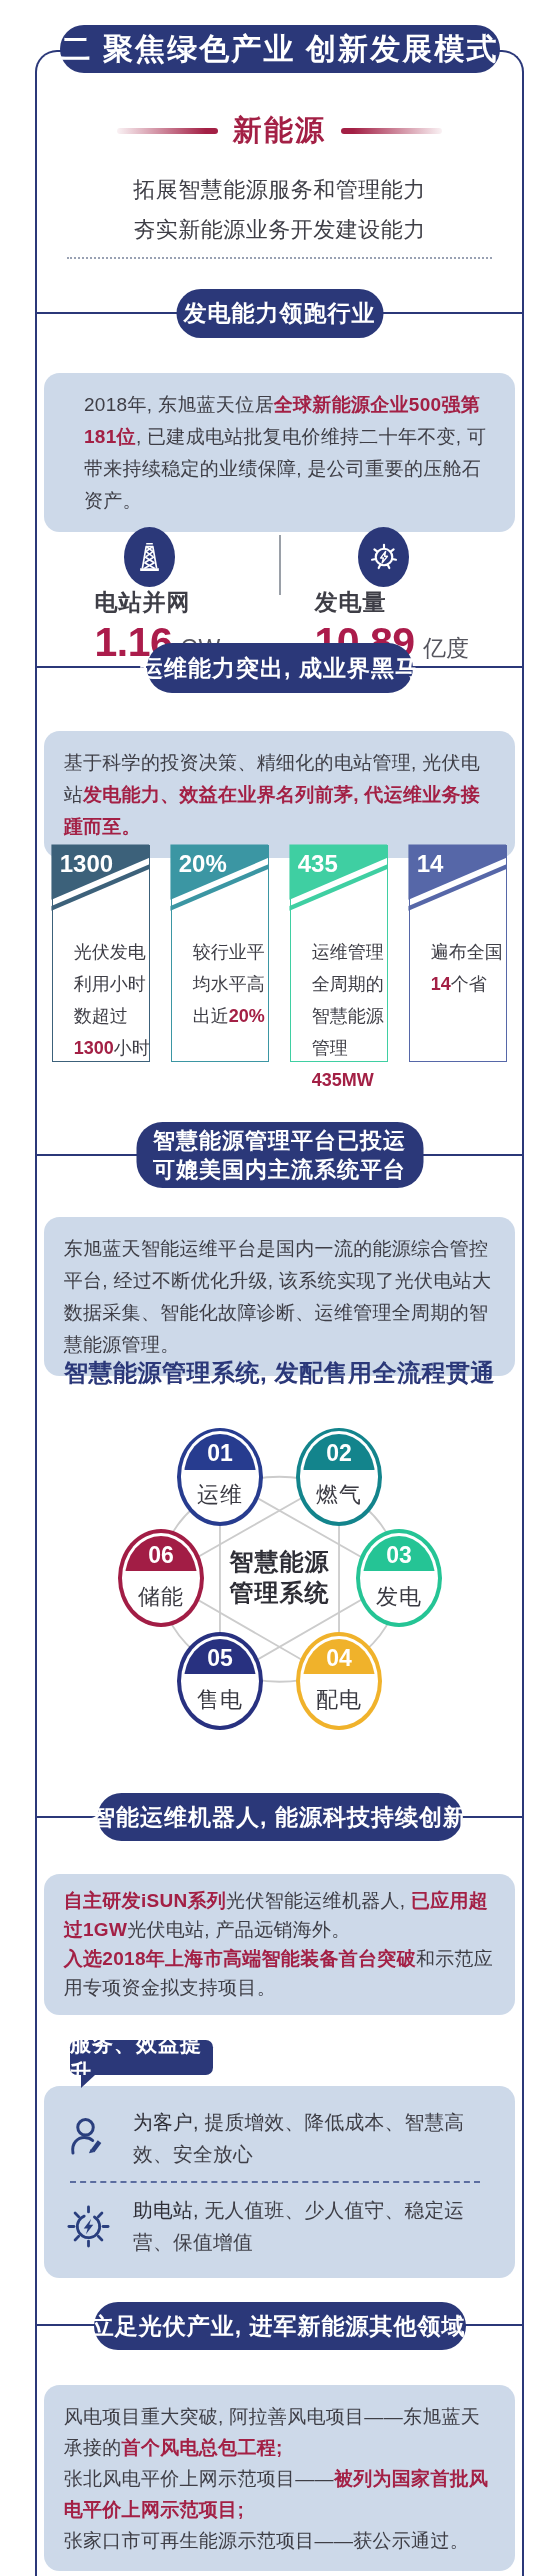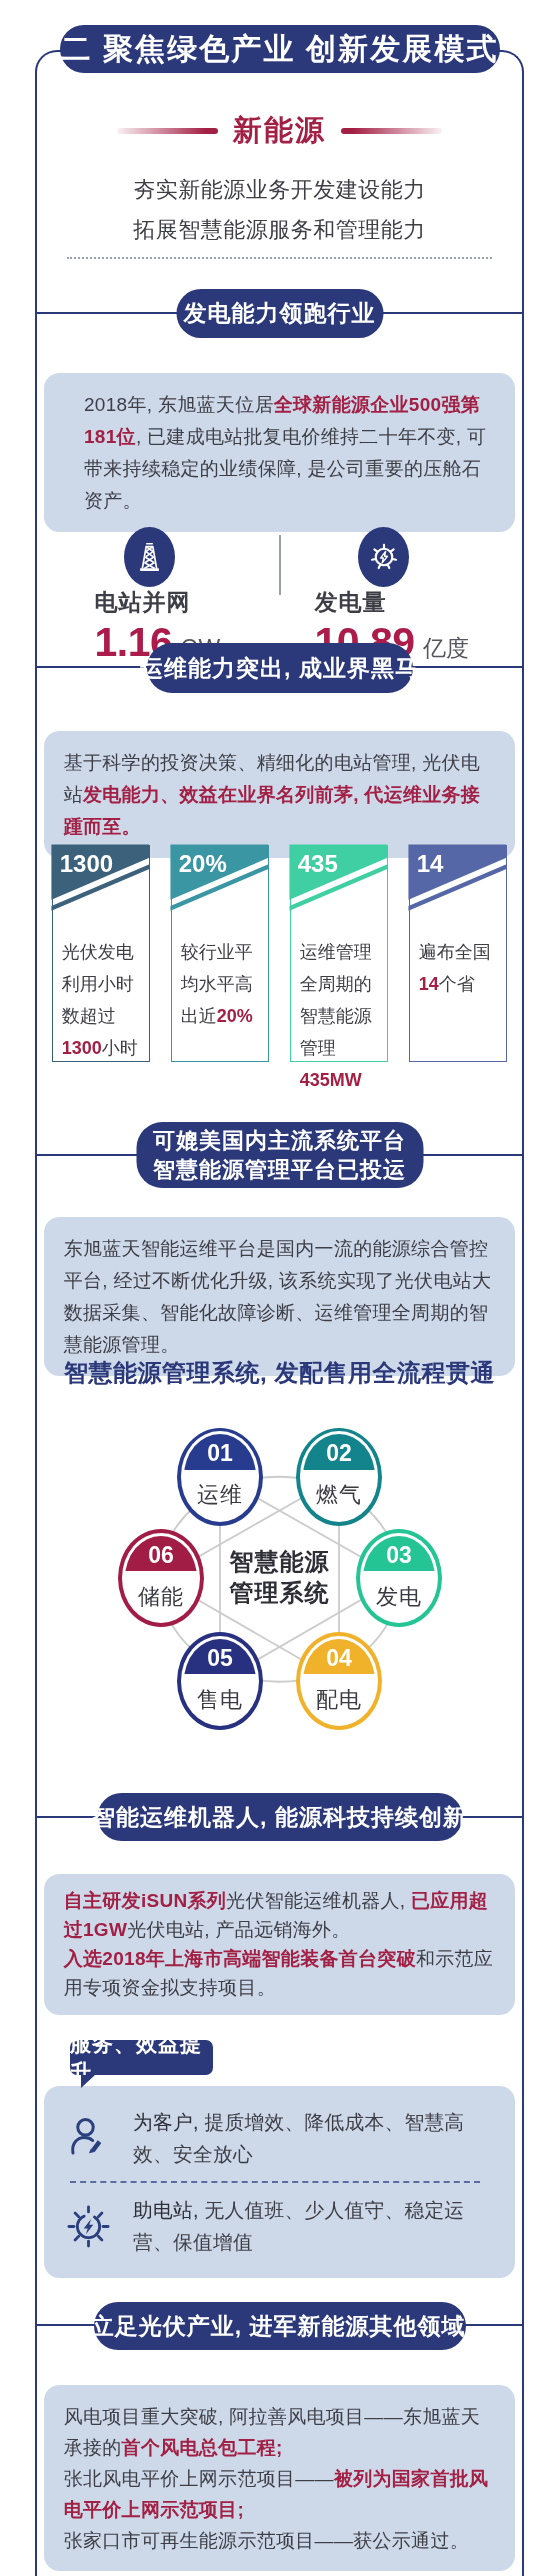--- a/index.html
+++ b/index.html
@@ -56,21 +56,21 @@
   
   .cards{position:absolute;top:845px;left:52px;width:456px;display:flex;gap:21px;z-index:1;}
   .card{position:relative;width:98px;height:217px;background:#ffffff;border:1.6px solid var(--c);
         box-sizing:border-box;}
   .card-head{position:absolute;top:-1.6px;left:-1.6px;width:98px;height:79px;}
   .card-head-main{position:absolute;inset:0;background:var(--c);
         clip-path:polygon(0 0,100% 0,100% 17%,0 70%);}
   .card-head-stripe{position:absolute;inset:0;background:var(--c);
         clip-path:polygon(0 78%,100% 25%,100% 31%,0 84%);}
   .card-num{position:absolute;top:5.2px;left:8.3px;color:#ffffff;font-size:24px;font-weight:bold;}
-  .card-body{position:absolute;top:83px;left:0;width:100%;box-sizing:border-box;
+  .card-body{position:absolute;top:83px;left:12px;width:100%;box-sizing:border-box;
         padding:7.2px 8.8px;font-size:18px;line-height:32px;color:#3e3e46;text-align:left;}
 
   
   .diagram-title{position:absolute;top:1357px;left:0;width:559px;text-align:center;
         font-size:24px;font-weight:bold;color:#2b3879;letter-spacing:0.5px;z-index:1;}
   .diagram{position:absolute;top:1398px;left:0;width:559px;height:347px;z-index:1;}
   .diagram svg.links{position:absolute;left:0;top:0;}
   .node{position:absolute;width:86px;height:98px;border-radius:50%;background:var(--c);}
   .node-in{position:absolute;inset:3.6px;border-radius:50%;background:#ffffff;}
   .node-core{position:absolute;inset:6.7px;border-radius:50%;overflow:hidden;
@@ -110,22 +110,22 @@
     <span>二  聚焦绿色产业 创新发展模式</span>
   </div>
 
   <div class="cat-row">
     <span class="cat-bar l"></span>
     <span class="cat-text">新能源</span>
     <span class="cat-bar r"></span>
   </div>
 
   <div class="intro">
+    <div>拓展智慧能源服务和管理能力</div>
     <div>夯实新能源业务开发建设能力</div>
-    <div>拓展智慧能源服务和管理能力</div>
   </div>
 
   <div class="dotted-sep"></div>
 
   <div class="band" style="top:312px;"></div>
   <div class="sec-pill" style="top:289px;width:207px;height:49px;">
     <span>发电能力领跑行业</span>
   </div>
 
   <div class="bluebox" style="top:373px;padding-left:40px;">
@@ -218,22 +218,22 @@
         <div class="card-head-main"></div>
         <div class="card-head-stripe"></div>
         <span class="card-num">14</span>
       </div>
       <div class="card-body"><span>遍布全国</span><span class="red">14</span><span>个省</span></div>
     </div>
   </div>
 
   <div class="band" style="top:1154px;"></div>
   <div class="sec-pill" style="top:1122px;width:287px;height:66px;font-size:22px;line-height:29.5px;">
+    <span>智慧能源管理平台已投运</span>
     <span>可媲美国内主流系统平台</span>
-    <span>智慧能源管理平台已投运</span>
   </div>
 
   <div class="bluebox" style="top:1217px;">
     <p>东旭蓝天智能运维平台是国内一流的能源综合管控平台, 经过不断优化升级, 该系统实现了光伏电站大数据采集、智能化故障诊断、运维管理全周期的智慧能源管理。</p>
   </div>
 
   <div class="diagram-title">智慧能源管理系统, 发配售用全流程贯通</div>
 
   <div class="diagram">
     <svg class="links" width="559" height="347" viewBox="0 0 1080 670">

